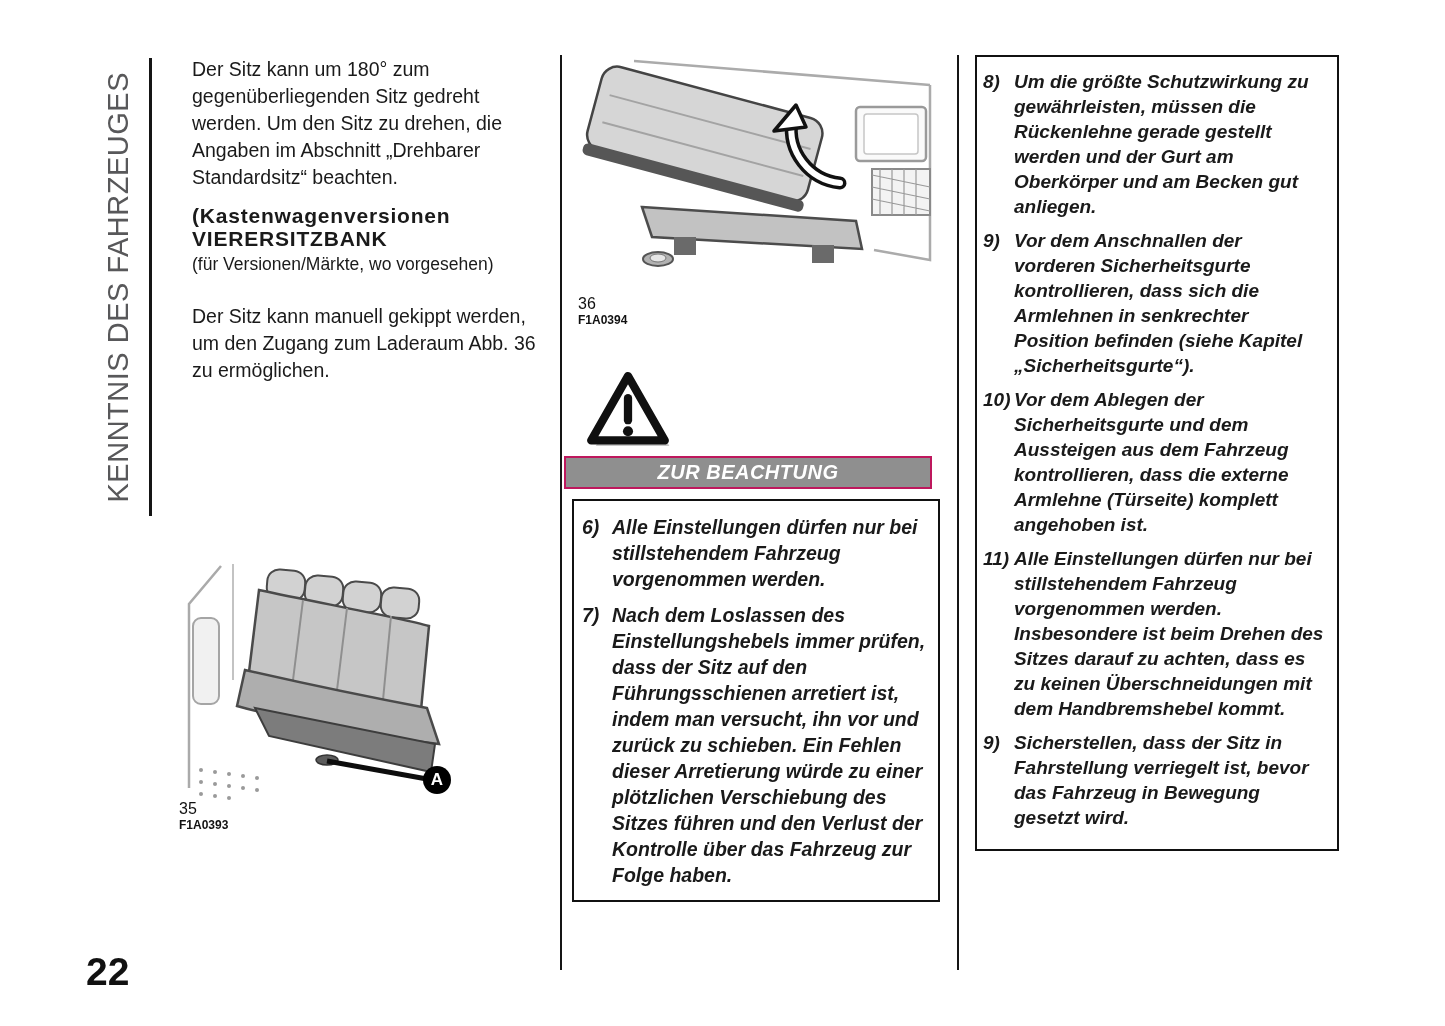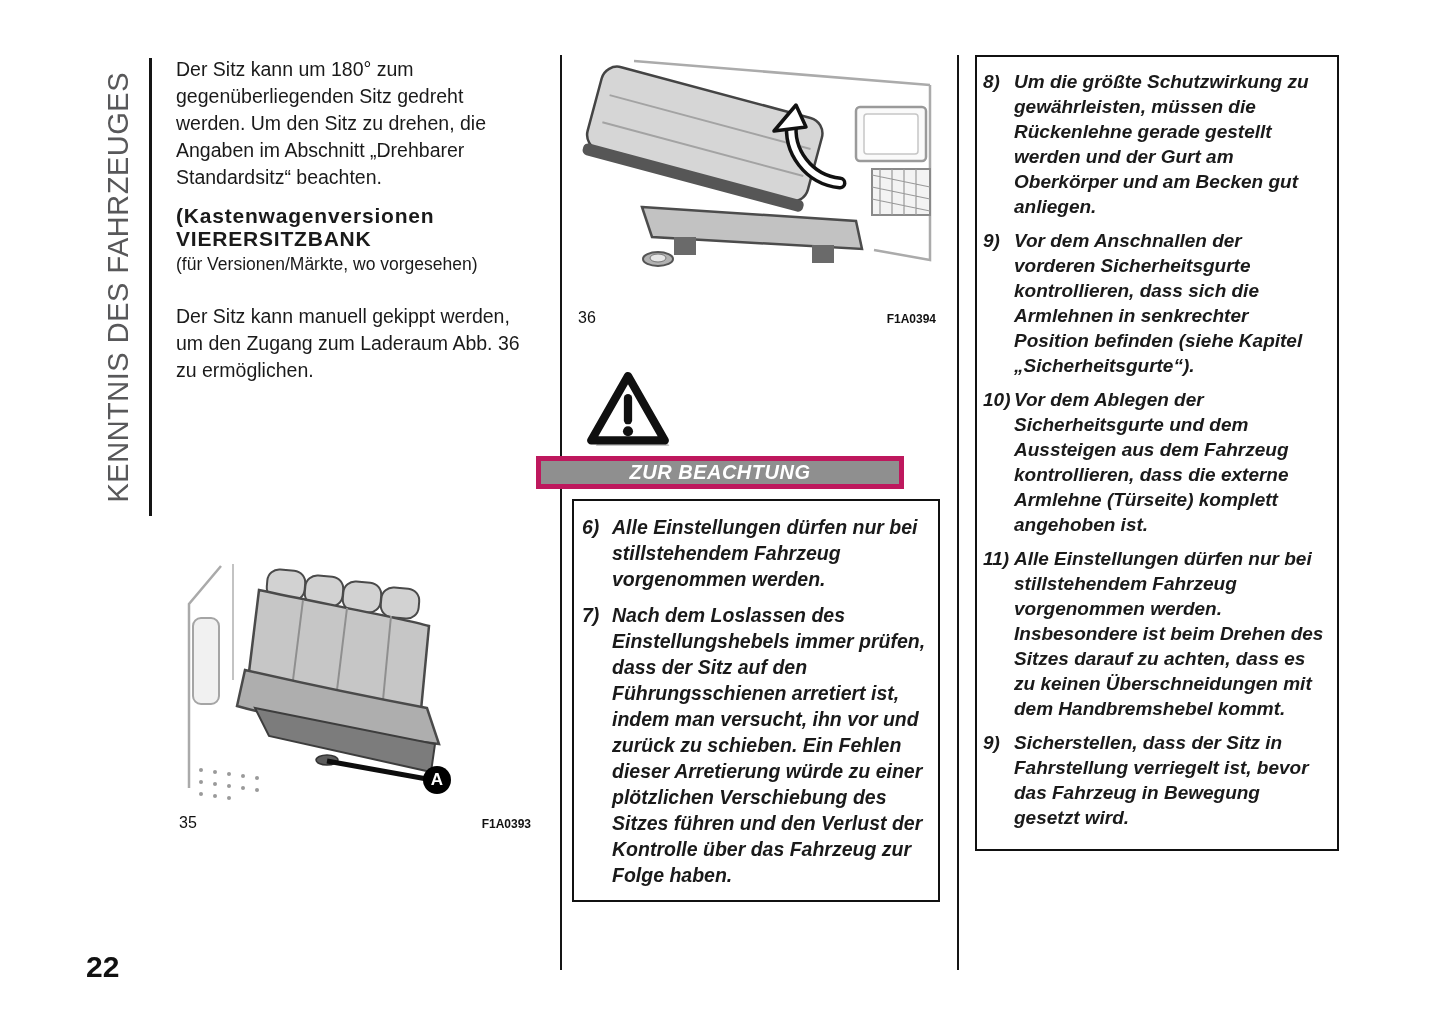--- a/index.html
+++ b/index.html
@@ -15,57 +15,57 @@
 
   
   .vtext-wrap { left:94px; top:58px; height:458px; width:48px;
     display:flex; align-items:center; justify-content:center; }
   .vtext {
     writing-mode:vertical-rl; transform:rotate(180deg);
     font-size:29px; color:#58585a; letter-spacing:0.5px; white-space:nowrap;
   }
   .v-rule { left:149px; top:58px; width:3px; height:458px; background:#151515; }
 
-  .pagenum { left:86px; top:950px; font-size:30px; font-weight:bold; color:#111; }
-
-  
-  .col1 { left:176px; top:56px; width:352px; }
+  .pagenum { left:86px; top:950px; font-size:39px; font-weight:bold; color:#111; }
+
+  
+  .col1 { left:192px; top:56px; width:352px; }
   .col1 p { font-size:19.5px; line-height:27px; margin-bottom:13px; }
   .heading { font-size:21px; font-weight:bold; letter-spacing:0.8px;
     line-height:23px; margin:9px 0 3px 0; }
   .subnote { font-size:17.5px; line-height:22px; margin-bottom:28px; }
 
   
   .figure { background:#fff; }
   .fig35 { left:175px; top:560px; width:360px; height:272px; }
   .fig36 { left:574px; top:55px; width:366px; height:272px; }
   .figcap { position:absolute; left:4px; right:4px; bottom:0;
-    display:flex; justify-content:space-between; align-items:baseline; }
+    display:flex; justify-content:space-between; align-items:baseline;flex-direction:column; }
   .fig-number { font-size:16px; color:#111; }
   .fig-code { font-size:12px; font-weight:bold; color:#111; }
 
   .callout-badge {
     position:absolute; width:28px; height:28px; border-radius:50%;
     background:#000; color:#fff; font-weight:bold; font-size:17px;
     display:flex; align-items:center; justify-content:center;
   }
   .fig35 .callout-badge { left:248px; top:206px; }
 
   
   .col-rule { width:2px; background:#151515; top:55px; height:915px; }
   .rule-a { left:560px; }
   .rule-b { left:957px; }
 
   
   .warn-tri { left:582px; top:368px; width:92px; height:86px; }
 
   
   .banner {
-    left:536px; top:456px; width:368px; height:33px;
-    background:#8f8f8f; border:5px solid #be185d;
+    left:564px; top:456px; width:368px; height:33px;
+    background:#8f8f8f; border:2px solid #be185d;
     color:#ffffff; font-weight:bold; font-style:italic; font-size:20px;
     display:flex; align-items:center; justify-content:center; letter-spacing:0.5px;
   }
 
   
   .wbox { border:2px solid #111; background:#fff; }
   .box2 { left:572px; top:499px; width:368px; min-height:392px; padding:13px 12px 12px 8px; }
   .box3 { left:975px; top:55px; width:364px; min-height:770px; padding:12px 12px 10px 6px; }
 
   .witem { display:flex; margin-bottom:10px;

